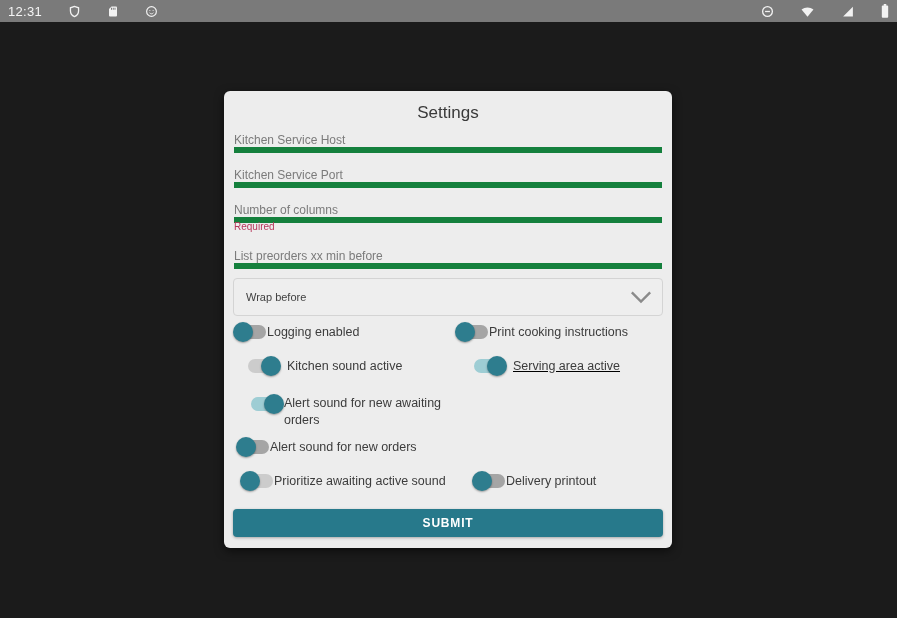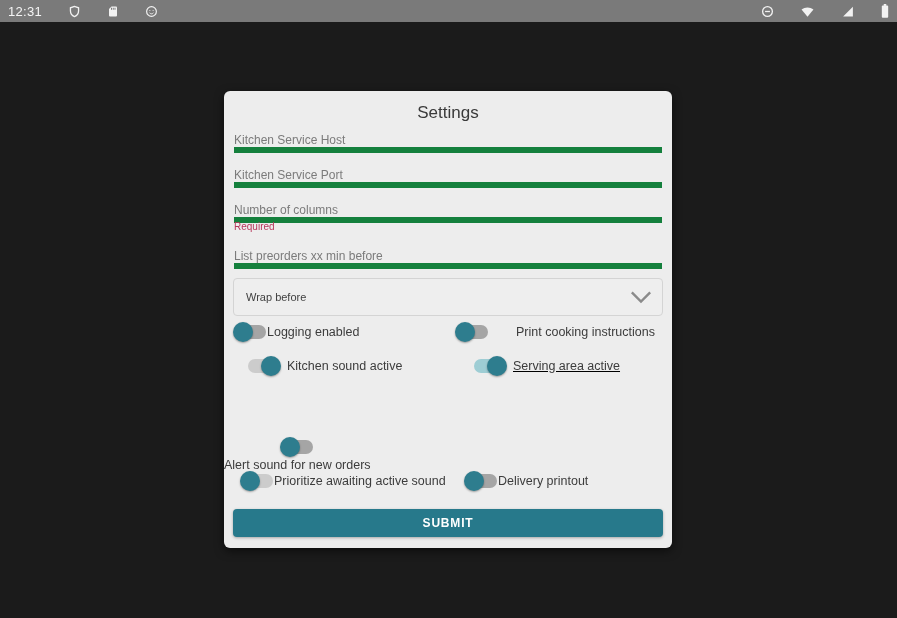--- a/index.html
+++ b/index.html
@@ -163,21 +163,21 @@
   </div>
 
   <div class="row r1">
     <div class="grp" style="left:9px;">
       <span class="switch off">
           <span class="track" style="background: rgb(165, 165, 165);"></span>
           <span class="thumb" style="background: rgb(46, 125, 142);"></span>
         </span>
       <span class="tlabel">Logging enabled</span>
     </div>
-    <div class="grp" style="left:231px;gap:27px;">
+    <div class="grp" style="left:231px;">
       <span class="switch off">
           <span class="track" style="background: rgb(165, 165, 165);"></span>
           <span class="thumb" style="background: rgb(46, 125, 142);"></span>
         </span>
       <span class="tlabel">Print cooking instructions</span>
     </div>
   </div>
 
   <div class="row r2">
     <div class="grp" style="left:23px;">
@@ -189,40 +189,49 @@
     </div>
     <div class="grp" style="left:249px;text-decoration:underline;">
       <span class="switch on">
           <span class="track" style="background: rgb(158, 205, 212);"></span>
           <span class="thumb" style="background: rgb(46, 125, 142);"></span>
         </span>
       <span class="tlabel" style="margin-left:6px;">Serving area active</span>
     </div>
   </div>
 
+  <div class="row r3">
+    <div class="grp" style="left:26px;">
+      <span class="switch on">
+          <span class="track" style="background: rgb(158, 205, 212);"></span>
+          <span class="thumb" style="background: rgb(46, 125, 142);"></span>
+        </span>
+      <span class="tlabel">Alert sound for new awaiting orders</span>
+    </div>
+  </div>
 
   <div class="row r4">
-    <div class="grp" style="left:0;flex-direction:column;">
+    <div class="grp" style="left:12px;">
       <span class="switch off">
           <span class="track" style="background: rgb(165, 165, 165);"></span>
           <span class="thumb" style="background: rgb(46, 125, 142);"></span>
         </span>
       <span class="tlabel">Alert sound for new orders</span>
     </div>
   </div>
 
   <div class="row r5">
     <div class="grp" style="left:16px;">
       <span class="switch off">
           <span class="track" style="background: rgb(204, 204, 204);"></span>
           <span class="thumb" style="background: rgb(46, 125, 142);"></span>
         </span>
       <span class="tlabel">Prioritize awaiting active sound</span>
     </div>
-    <div class="grp" style="left:240px;">
+    <div class="grp" style="left:248px;">
       <span class="switch off">
           <span class="track" style="background: rgb(165, 165, 165);"></span>
           <span class="thumb" style="background: rgb(46, 125, 142);"></span>
         </span>
       <span class="tlabel">Delivery printout</span>
     </div>
   </div>
 
   <button class="submit">SUBMIT</button>
 </div>

